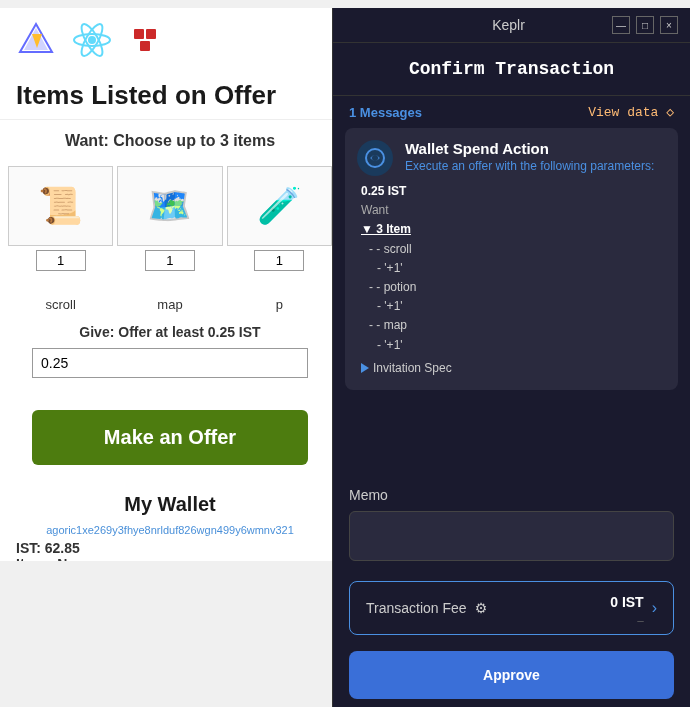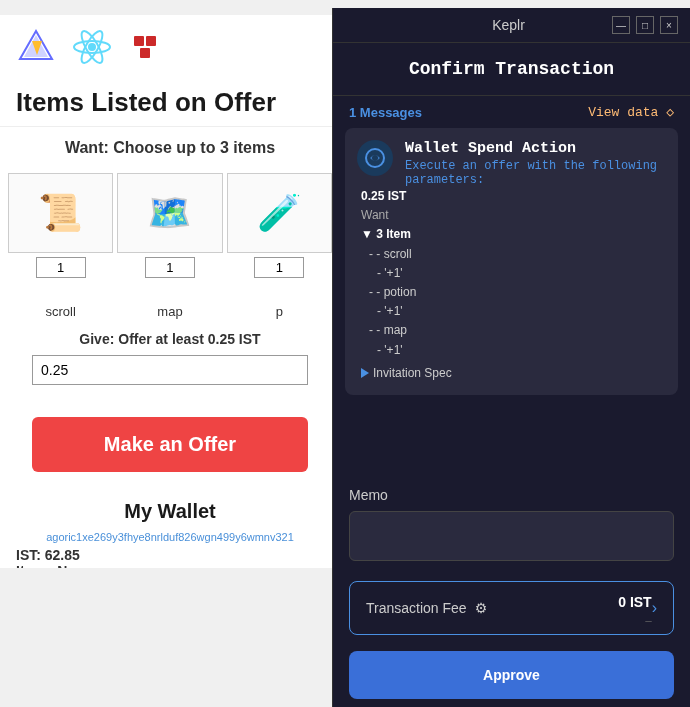--- a/index.html
+++ b/index.html
@@ -8,21 +8,21 @@
       height: 707px;
       font-family: Arial, sans-serif;
       background: #f0f0f0;
       position: relative;
       overflow: hidden;
     }
 
     
     .web-app {
       position: absolute;
-      left: 0; top: 15px;
+      left: 0; top: 8px;
       width: 340px;
       height: 553px;
       background: white;
       overflow: hidden;
     }
 
     .toolbar {
       display: flex;
       align-items: center;
       padding: 12px 16px;
@@ -116,21 +116,21 @@
       margin: 8px 16px;
       border: 1px solid #999;
       padding: 6px 8px;
       font-size: 14px;
       display: block;
     }
 
     .make-offer-btn {
       display: block;
       margin: 16px auto;
-      background: #ef4444;
+      background: #4d7c0f;
       color: white;
       font-size: 20px;
       font-weight: bold;
       padding: 16px 40px;
       border: none;
       border-radius: 6px;
       cursor: pointer;
       width: calc(100% - 64px);
     }
 
@@ -248,22 +248,21 @@
       margin: 0 12px;
       background: #2a2a3e;
       border-radius: 8px;
       padding: 12px;
     }
 
     .message-header {
       display: flex;
       align-items: flex-start;
       gap: 12px;
-      margin-bottom: 0;
-      font-family: Liberation Mono, monospace;
+      margin-bottom: 6px;
     }
 
     .wallet-icon {
       width: 36px;
       height: 36px;
       background: #1a3a5c;
       border-radius: 50%;
       display: flex;
       align-items: center;
       justify-content: center;
@@ -294,20 +293,21 @@
     }
 
     .message-body .field-value {
       color: white;
       font-weight: bold;
     }
 
     .message-body .item-value {
       color: white;
       font-weight: bold;
+      text-decoration: underline;
     }
 
     .indent-1 { padding-left: 8px; }
     .indent-2 { padding-left: 16px; }
 
     .invitation-row {
       display: flex;
       align-items: center;
       gap: 4px;
       color: #ccc;
@@ -364,20 +364,21 @@
     }
 
     .fee-gear {
       color: #ccc;
       font-size: 14px;
     }
 
     .fee-right {
       display: flex;
       align-items: center;
+      gap: 8px;
     }
 
     .fee-amount {
       text-align: right;
     }
 
     .fee-main {
       font-size: 14px;
       color: white;
       font-weight: bold;

